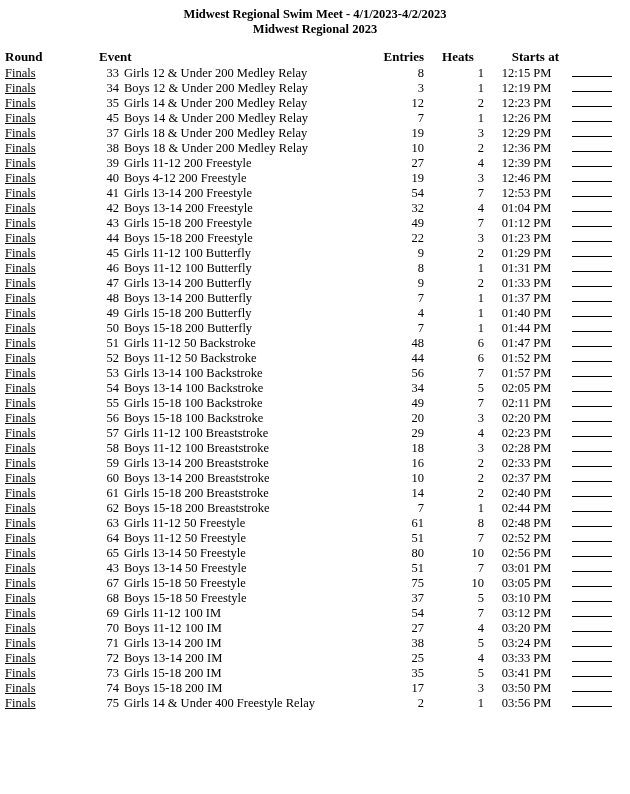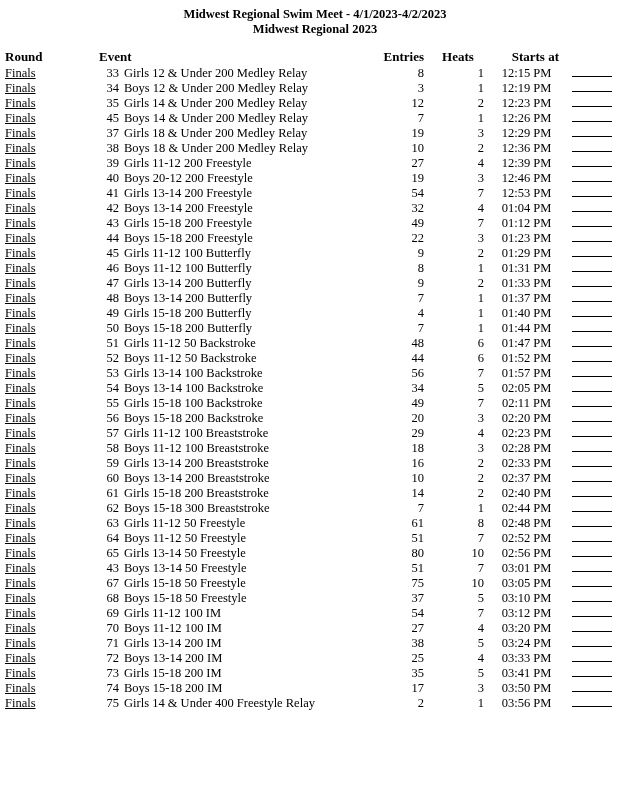--- a/index.html
+++ b/index.html
@@ -207,21 +207,21 @@
           <td class="td-evtnum">39</td>
           <td class="td-evtname">Girls 11-12 200 Freestyle</td>
           <td class="td-entries">27</td>
           <td class="td-heats">4</td>
           <td class="td-starts">12:39 PM</td>
           <td class="td-blank"><span class="blank-line"></span></td>
         </tr>
         <tr>
           <td class="td-round">Finals</td>
           <td class="td-evtnum">40</td>
-          <td class="td-evtname">Boys 20-12 200 Freestyle</td>
+          <td class="td-evtname">Boys 4-12 200 Freestyle</td>
           <td class="td-entries">19</td>
           <td class="td-heats">3</td>
           <td class="td-starts">12:46 PM</td>
           <td class="td-blank"><span class="blank-line"></span></td>
         </tr>
         <tr>
           <td class="td-round">Finals</td>
           <td class="td-evtnum">41</td>
           <td class="td-evtname">Girls 13-14 200 Freestyle</td>
           <td class="td-entries">54</td>
@@ -351,21 +351,21 @@
           <td class="td-evtnum">55</td>
           <td class="td-evtname">Girls 15-18 100 Backstroke</td>
           <td class="td-entries">49</td>
           <td class="td-heats">7</td>
           <td class="td-starts">02:11 PM</td>
           <td class="td-blank"><span class="blank-line"></span></td>
         </tr>
         <tr>
           <td class="td-round">Finals</td>
           <td class="td-evtnum">56</td>
-          <td class="td-evtname">Boys 15-18 200 Backstroke</td>
+          <td class="td-evtname">Boys 15-18 100 Backstroke</td>
           <td class="td-entries">20</td>
           <td class="td-heats">3</td>
           <td class="td-starts">02:20 PM</td>
           <td class="td-blank"><span class="blank-line"></span></td>
         </tr>
         <tr>
           <td class="td-round">Finals</td>
           <td class="td-evtnum">57</td>
           <td class="td-evtname">Girls 11-12 100 Breaststroke</td>
           <td class="td-entries">29</td>
@@ -405,21 +405,21 @@
           <td class="td-evtnum">61</td>
           <td class="td-evtname">Girls 15-18 200 Breaststroke</td>
           <td class="td-entries">14</td>
           <td class="td-heats">2</td>
           <td class="td-starts">02:40 PM</td>
           <td class="td-blank"><span class="blank-line"></span></td>
         </tr>
         <tr>
           <td class="td-round">Finals</td>
           <td class="td-evtnum">62</td>
-          <td class="td-evtname">Boys 15-18 300 Breaststroke</td>
+          <td class="td-evtname">Boys 15-18 200 Breaststroke</td>
           <td class="td-entries">7</td>
           <td class="td-heats">1</td>
           <td class="td-starts">02:44 PM</td>
           <td class="td-blank"><span class="blank-line"></span></td>
         </tr>
         <tr>
           <td class="td-round">Finals</td>
           <td class="td-evtnum">63</td>
           <td class="td-evtname">Girls 11-12 50 Freestyle</td>
           <td class="td-entries">61</td>

